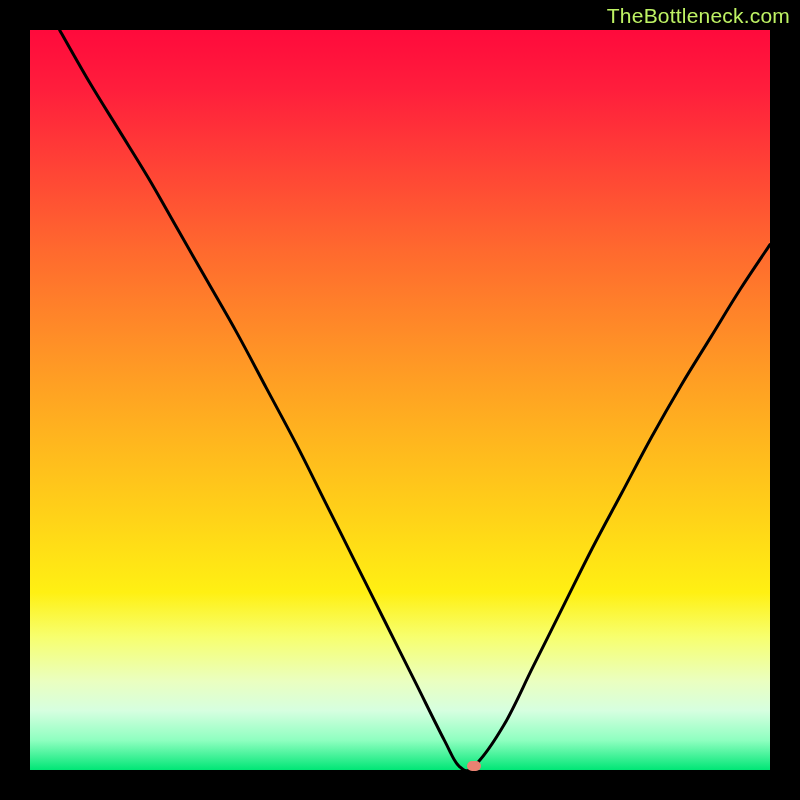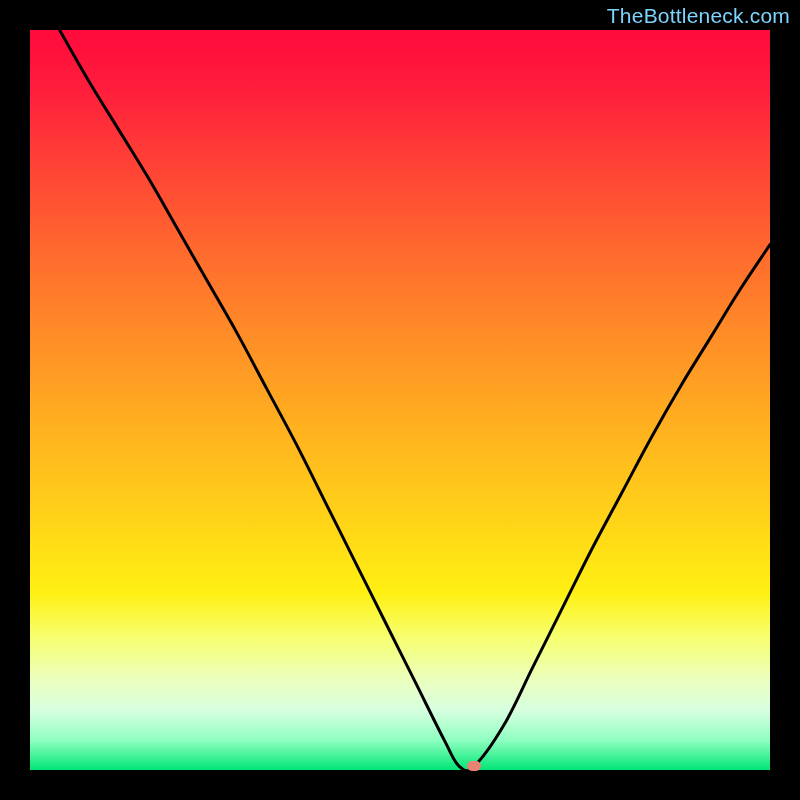--- a/index.html
+++ b/index.html
@@ -29,21 +29,21 @@
       #eaffc0 88%,
       #d6ffe0 92%,
       #8effc0 96%,
       #00e676 100%
     );
   }
   .watermark {
     position: absolute;
     top: 4px;
     right: 10px;
-    color: #7dd3fc;
+    color: #bef264;
     font-family: Arial, Helvetica, sans-serif;
     font-size: 21px;
     font-weight: 400;
     letter-spacing: 0.2px;
   }
   .curve-svg {
     position: absolute;
     left: 0; top: 0;
     width: 100%;
     height: 100%;

